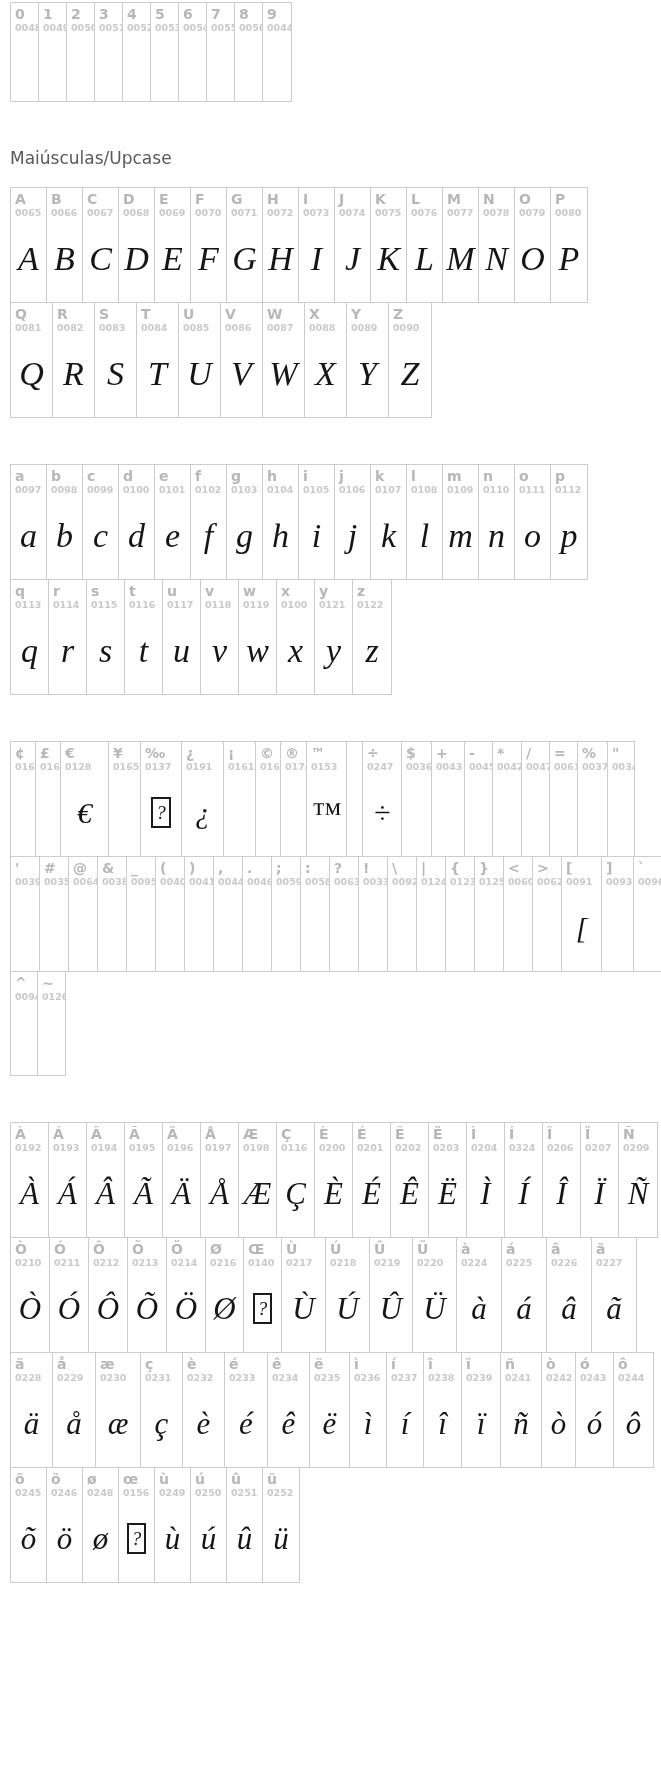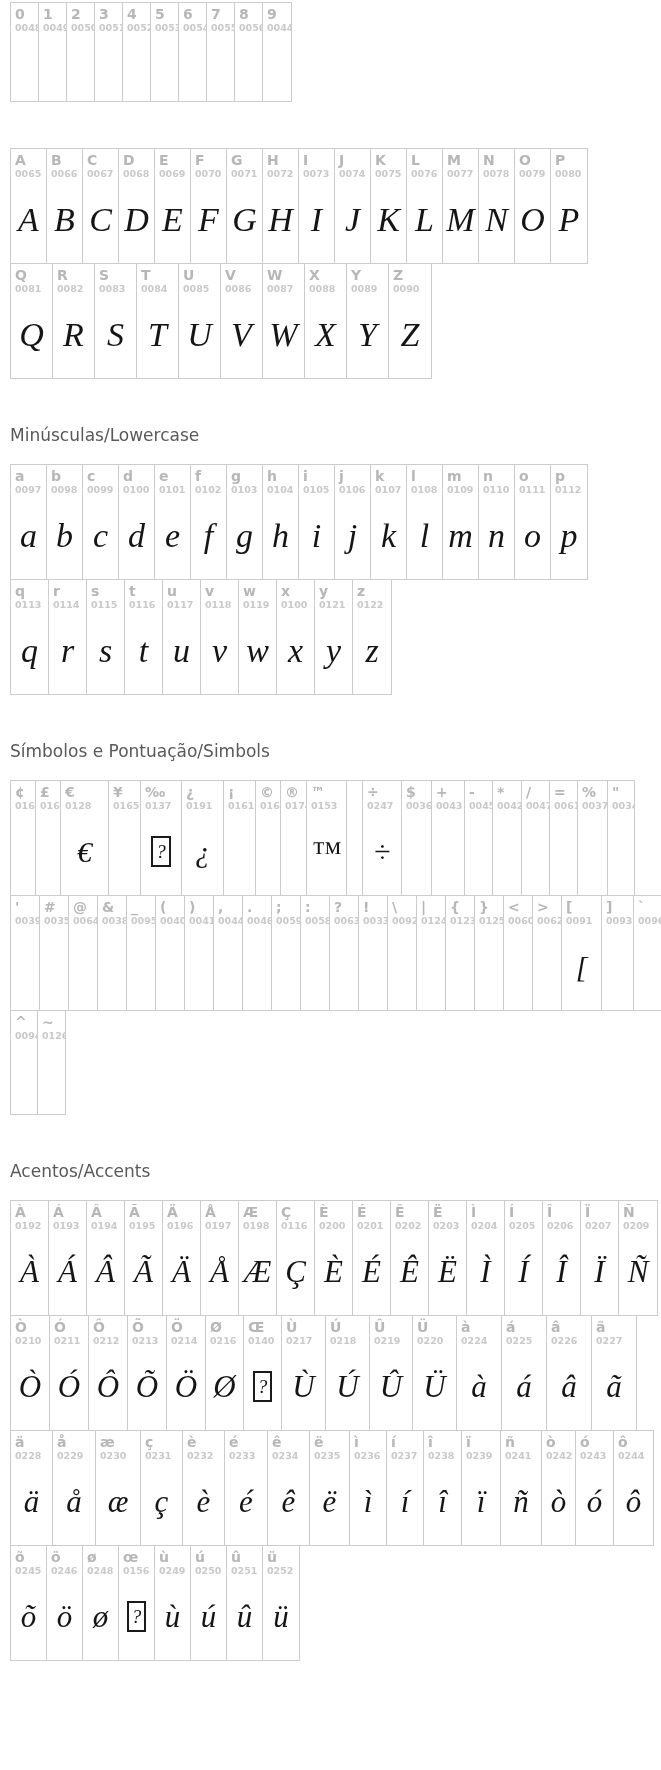--- a/index.html
+++ b/index.html
@@ -74,20 +74,21 @@
           <div class="cell-glyph"></div>
         </div>
         <div class="char-cell" style="width: 28px;">
           <div class="cell-label">9</div>
           <div class="cell-code">0044</div>
           <div class="cell-glyph"></div>
         </div>
       </div>
     </section>
     <section class="font-section sec-uppercase">
+      <h2 class="section-title">Maiúsculas/Upcase</h2>
       <div class="char-row">
         <div class="char-cell" style="width: 36px;">
           <div class="cell-label">A</div>
           <div class="cell-code">0065</div>
           <div class="cell-glyph">A</div>
         </div>
         <div class="char-cell" style="width: 36px;">
           <div class="cell-label">B</div>
           <div class="cell-code">0066</div>
           <div class="cell-glyph">B</div>
@@ -210,21 +211,20 @@
           <div class="cell-glyph">Y</div>
         </div>
         <div class="char-cell" style="width: 42px;">
           <div class="cell-label">Z</div>
           <div class="cell-code">0090</div>
           <div class="cell-glyph">Z</div>
         </div>
       </div>
     </section>
     <section class="font-section sec-lowercase">
-      <h2 class="section-title">Minúsculas/Lowercase</h2>
       <div class="char-row">
         <div class="char-cell" style="width: 36px;">
           <div class="cell-label">a</div>
           <div class="cell-code">0097</div>
           <div class="cell-glyph">a</div>
         </div>
         <div class="char-cell" style="width: 36px;">
           <div class="cell-label">b</div>
           <div class="cell-code">0098</div>
           <div class="cell-glyph">b</div>
@@ -347,21 +347,20 @@
           <div class="cell-glyph">y</div>
         </div>
         <div class="char-cell" style="width: 38px;">
           <div class="cell-label">z</div>
           <div class="cell-code">0122</div>
           <div class="cell-glyph">z</div>
         </div>
       </div>
     </section>
     <section class="font-section sec-symbols">
-      <h2 class="section-title">Símbolos e Pontuação/Simbols</h2>
       <div class="char-row">
         <div class="char-cell" style="width: 25px;">
           <div class="cell-label">¢</div>
           <div class="cell-code">0162</div>
           <div class="cell-glyph"></div>
         </div>
         <div class="char-cell" style="width: 25px;">
           <div class="cell-label">£</div>
           <div class="cell-code">0163</div>
           <div class="cell-glyph"></div>
@@ -578,21 +577,20 @@
           <div class="cell-glyph"></div>
         </div>
         <div class="char-cell" style="width: 27px;">
           <div class="cell-label">~</div>
           <div class="cell-code">0126</div>
           <div class="cell-glyph"></div>
         </div>
       </div>
     </section>
     <section class="font-section sec-accents">
-      <h2 class="section-title">Acentos/Accents</h2>
       <div class="char-row">
         <div class="char-cell" style="width: 38px;">
           <div class="cell-label">À</div>
           <div class="cell-code">0192</div>
           <div class="cell-glyph">À</div>
         </div>
         <div class="char-cell" style="width: 38px;">
           <div class="cell-label">Á</div>
           <div class="cell-code">0193</div>
           <div class="cell-glyph">Á</div>
@@ -647,21 +645,21 @@
           <div class="cell-code">0203</div>
           <div class="cell-glyph">Ë</div>
         </div>
         <div class="char-cell" style="width: 38px;">
           <div class="cell-label">Ì</div>
           <div class="cell-code">0204</div>
           <div class="cell-glyph">Ì</div>
         </div>
         <div class="char-cell" style="width: 38px;">
           <div class="cell-label">Í</div>
-          <div class="cell-code">0205</div>
+          <div class="cell-code">0324</div>
           <div class="cell-glyph">Í</div>
         </div>
         <div class="char-cell" style="width: 38px;">
           <div class="cell-label">Î</div>
           <div class="cell-code">0206</div>
           <div class="cell-glyph">Î</div>
         </div>
         <div class="char-cell" style="width: 38px;">
           <div class="cell-label">Ï</div>
           <div class="cell-code">0207</div>

